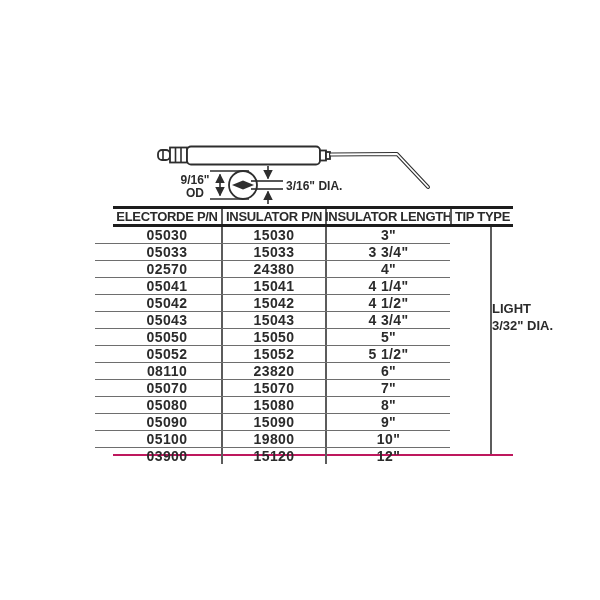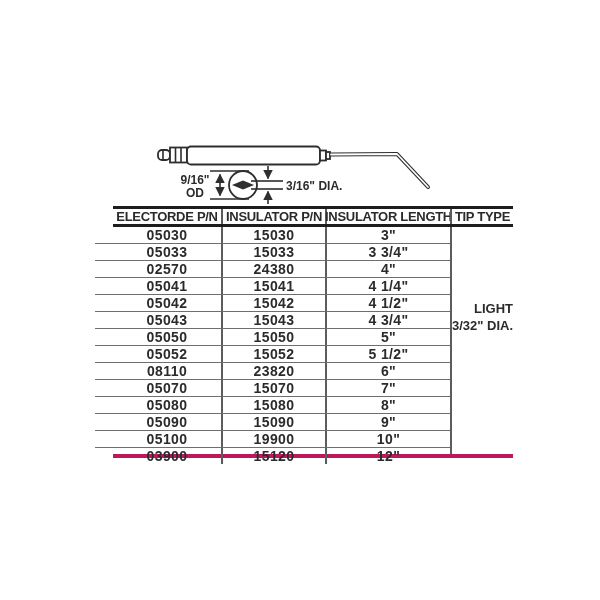--- a/index.html
+++ b/index.html
@@ -28,42 +28,43 @@
     box-sizing:border-box; display:flex; align-items:center; justify-content:center;
     font-size:13px; letter-spacing:-0.3px; white-space:nowrap; overflow:visible;
   }
   .h0 { width:108px; }
   .h1 { width:104px; border-left:2px solid #5c5c5c; }
   .h2 { width:125px; border-left:2px solid #5c5c5c; }
   .h3 { width:63px;  border-left:2px solid #5c5c5c; }
 
   .tbody {
     display:flex; width:400px; box-sizing:content-box;
-    border-bottom:4px solid #be185d;
+    border-bottom:2px solid #be185d;
+    gap:40px;
   }
   .rows {
     display:flex; flex-direction:column;
     width:355px; margin-left:-18px; height:227px;
   }
   .trow {
     flex:1; display:flex; box-sizing:border-box;
     border-bottom:1px solid #6e6e6e;
   }
   .trow:last-child { border-bottom:none; }
   .tcell {
     box-sizing:border-box; display:flex; align-items:center; justify-content:center;
     font-size:14px; letter-spacing:0.4px; white-space:nowrap;
   }
   .c0 { width:126px; padding-left:18px; }
   .c1 { width:104px; border-left:2px solid #5c5c5c; }
   .c2 { width:125px; border-left:2px solid #5c5c5c; }
 
   .tipcell {
     width:63px; box-sizing:border-box; border-left:2px solid #5c5c5c;
-    display:flex; flex-direction:column; align-items:flex-end;
+    display:flex; flex-direction:column; align-items:flex-start;
     padding-top:73px; font-size:13px; line-height:17px; white-space:nowrap;
   }
 </style>
 </head>
 <body>
 
 <div class="canvas">
 
   <svg class="drawing" width="290" height="75" viewBox="0 0 290 75">
     <defs>
@@ -168,21 +169,21 @@
             <div class="tcell c1">15080</div>
             <div class="tcell c2">8"</div>
           </div>
           <div class="trow">
             <div class="tcell c0">05090</div>
             <div class="tcell c1">15090</div>
             <div class="tcell c2">9"</div>
           </div>
           <div class="trow">
             <div class="tcell c0">05100</div>
-            <div class="tcell c1">19900</div>
+            <div class="tcell c1">19800</div>
             <div class="tcell c2">10"</div>
           </div>
           <div class="trow">
             <div class="tcell c0">03900</div>
             <div class="tcell c1">15120</div>
             <div class="tcell c2">12"</div>
           </div>
         </div>
       <div class="tipcell">
         <div>LIGHT</div>

